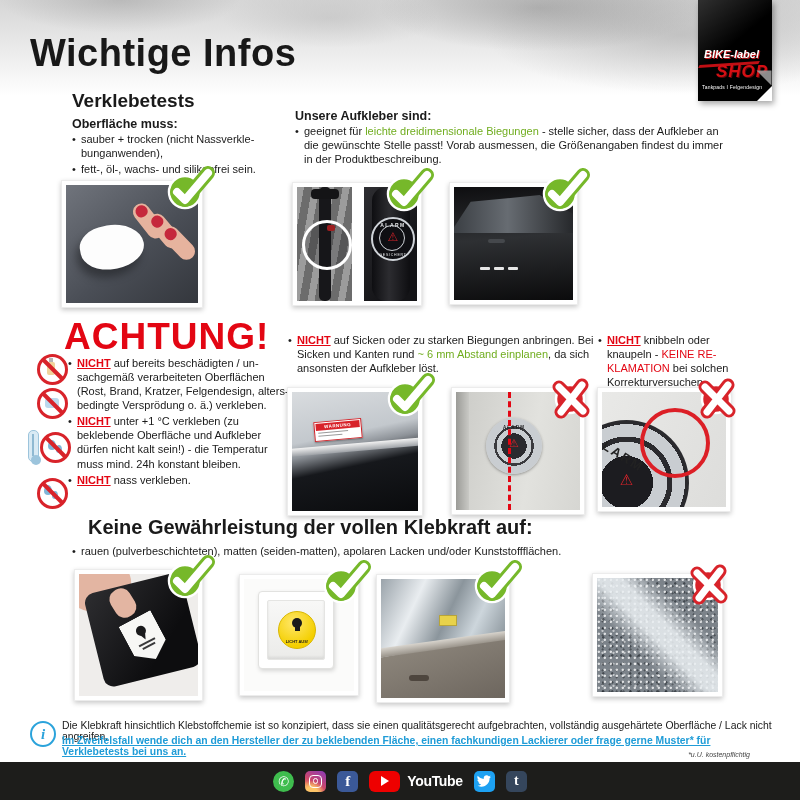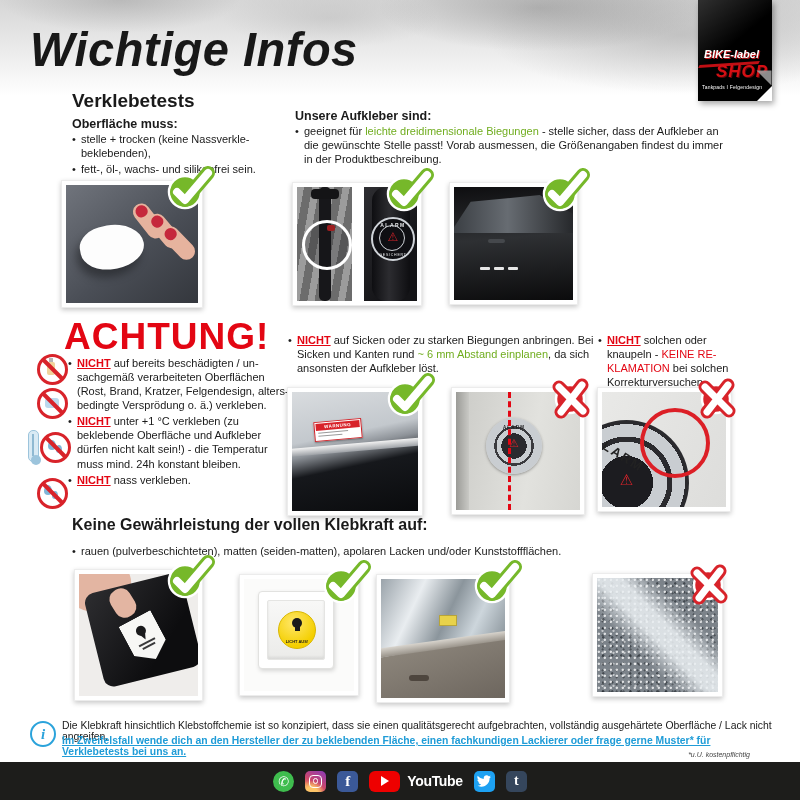--- a/index.html
+++ b/index.html
@@ -8,21 +8,21 @@
   .abs{position:absolute;}
 
   
   .hdr{position:absolute;left:0;top:0;width:800px;height:96px;
     background:
       radial-gradient(ellipse 260px 70px at 540px 8px, rgba(110,110,110,.38), transparent 62%),
       radial-gradient(ellipse 200px 55px at 120px 0px, rgba(120,120,120,.30), transparent 60%),
       radial-gradient(ellipse 300px 90px at 680px 35px, rgba(130,130,130,.35), transparent 65%),
       radial-gradient(ellipse 180px 50px at 330px 18px, rgba(150,150,150,.25), transparent 60%),
       linear-gradient(180deg,#d6d6d6 0%,#ececec 55%,#ffffff 100%);}
-  .title{position:absolute;left:30px;top:22px;font-size:47px;font-weight:bold;font-style:italic;
+  .title{position:absolute;left:30px;top:32px;font-size:38px;font-weight:bold;
          color:#181818;letter-spacing:.5px;transform:scaleY(1.02);}
   .logo{position:absolute;top:0;right:28px;width:74px;height:101px;
         background:linear-gradient(140deg,#303030 0%,#000 45%);box-shadow:2px 3px 6px rgba(0,0,0,.35);}
   .logo .bt{position:absolute;left:6px;top:48px;font-size:11px;font-weight:bold;font-style:italic;
         color:#fff;text-shadow:1px 1px 0 #c00f14;white-space:nowrap;}
   .logo .swoosh{position:absolute;left:2px;top:63px;width:58px;height:3px;background:#c00f14;
         transform:skewX(-30deg) rotate(-4deg);}
   .logo .shop{position:absolute;left:18px;top:62px;font-size:17px;font-weight:bold;font-style:italic;
         color:#d40f14;text-shadow:1px 1px 0 #5a0608;letter-spacing:1px;}
   .logo .tag{position:absolute;left:4px;top:84px;font-size:5px;color:#fff;letter-spacing:.2px;white-space:nowrap;}
@@ -195,22 +195,22 @@
       <div class="tag">Tankpads I Felgendesign</div>
       <div class="curl2"></div>
       <div class="curl"></div>
     </div>
   </div>
 
   <div class="abs h1" style="left:72px;top:90px;">Verklebetests</div>
   <div class="abs h2" style="left:72px;top:117px;">Oberfläche muss:</div>
   <div class="abs txt" style="left:72px;top:132px;width:228px;">
     <div class="bl">
-      <span>stelle + trocken (keine Nassverkle-</span><br>
-      <span>beklebenden),</span>
+      <span>sauber + trocken (nicht Nassverkle-</span><br>
+      <span>bunganwenden),</span>
     </div>
     <div class="bl"><span>fett-, öl-, wachs- und silikonfrei sein.</span></div>
   </div>
 
   <div class="abs h2" style="left:295px;top:109px;">Unsere Aufkleber sind:</div>
   <div class="abs txt" style="left:295px;top:124px;width:432px;">
     <div class="bl">
       <span>geeignet für </span><span class="grn">leichte dreidimensionale Biegungen</span><span> - stelle sicher, dass der Aufkleber an die gewünschte Stelle passt! Vorab ausmessen, die Größenangaben findest du immer in der Produktbeschreibung.</span>
     </div>
   </div>
@@ -306,21 +306,21 @@
   </div>
 
   <div class="abs txt" style="left:288px;top:333px;width:314px;">
     <div class="bl">
       <span class="nicht">NICHT</span><span> auf Sicken oder zu starken Biegungen anbringen. Bei Sicken und Kanten rund </span><span class="grn">~ 6 mm Abstand einplanen</span><span>, da sich ansonsten der Aufkleber löst.</span>
     </div>
   </div>
 
   <div class="abs txt" style="left:598px;top:333px;width:138px;">
     <div class="bl">
-      <span class="nicht">NICHT</span><span> solchen oder knaupeln - </span><span class="redtx">KEINE RE-KLAMATION</span><span> bei solchen Korrekturversuchen.</span>
+      <span class="nicht">NICHT</span><span> knibbeln oder knaupeln - </span><span class="redtx">KEINE RE-KLAMATION</span><span> bei solchen Korrekturversuchen.</span>
     </div>
   </div>
 
   <div class="f" style="left:287px;top:387px;width:126px;height:119px;">
     <div class="ph pa">
       <div class="rail"></div>
       <div class="wsticker">
         <div class="wtop">WARNUNG</div>
         <div class="wline" style="top:10px;width:30px;"></div>
         <div class="wline" style="top:12.5px;width:24px;"></div>
@@ -357,21 +357,21 @@
       </div>
       <div class="pccirc"></div>
     </div>
     <svg class="mark" viewBox="0 0 54 48">
       <circle cx="24" cy="26" r="14" fill="#d8232a" stroke="#fff" stroke-width="2.5"></circle>
       <path d="M13 14 L37 38 M36 12 L15 39" fill="none" stroke="#d8232a" stroke-width="13" stroke-linecap="round"></path>
       <path d="M13 14 L37 38 M36 12 L15 39" fill="none" stroke="#fff" stroke-width="7" stroke-linecap="round"></path>
     </svg>
   </div>
 
-  <div class="abs h1" style="left:72px;top:516px;font-size:16px;">Keine Gewährleistung der vollen Klebkraft auf:</div>
+  <div class="abs h1" style="left:88px;top:516px;font-size:20px;">Keine Gewährleistung der vollen Klebkraft auf:</div>
   <div class="abs txt" style="left:72px;top:544px;width:660px;">
     <div class="bl"><span>rauen (pulverbeschichteten), matten (seiden-matten), apolaren Lacken und/oder Kunststoffflächen.</span></div>
   </div>
 
   <div class="f" style="left:74px;top:569px;width:119px;height:122px;">
     <div class="ph g1">
       <div class="g1hand"></div>
       <div class="g1case">
         <div class="g1thumb"></div>
         <div class="shield">

